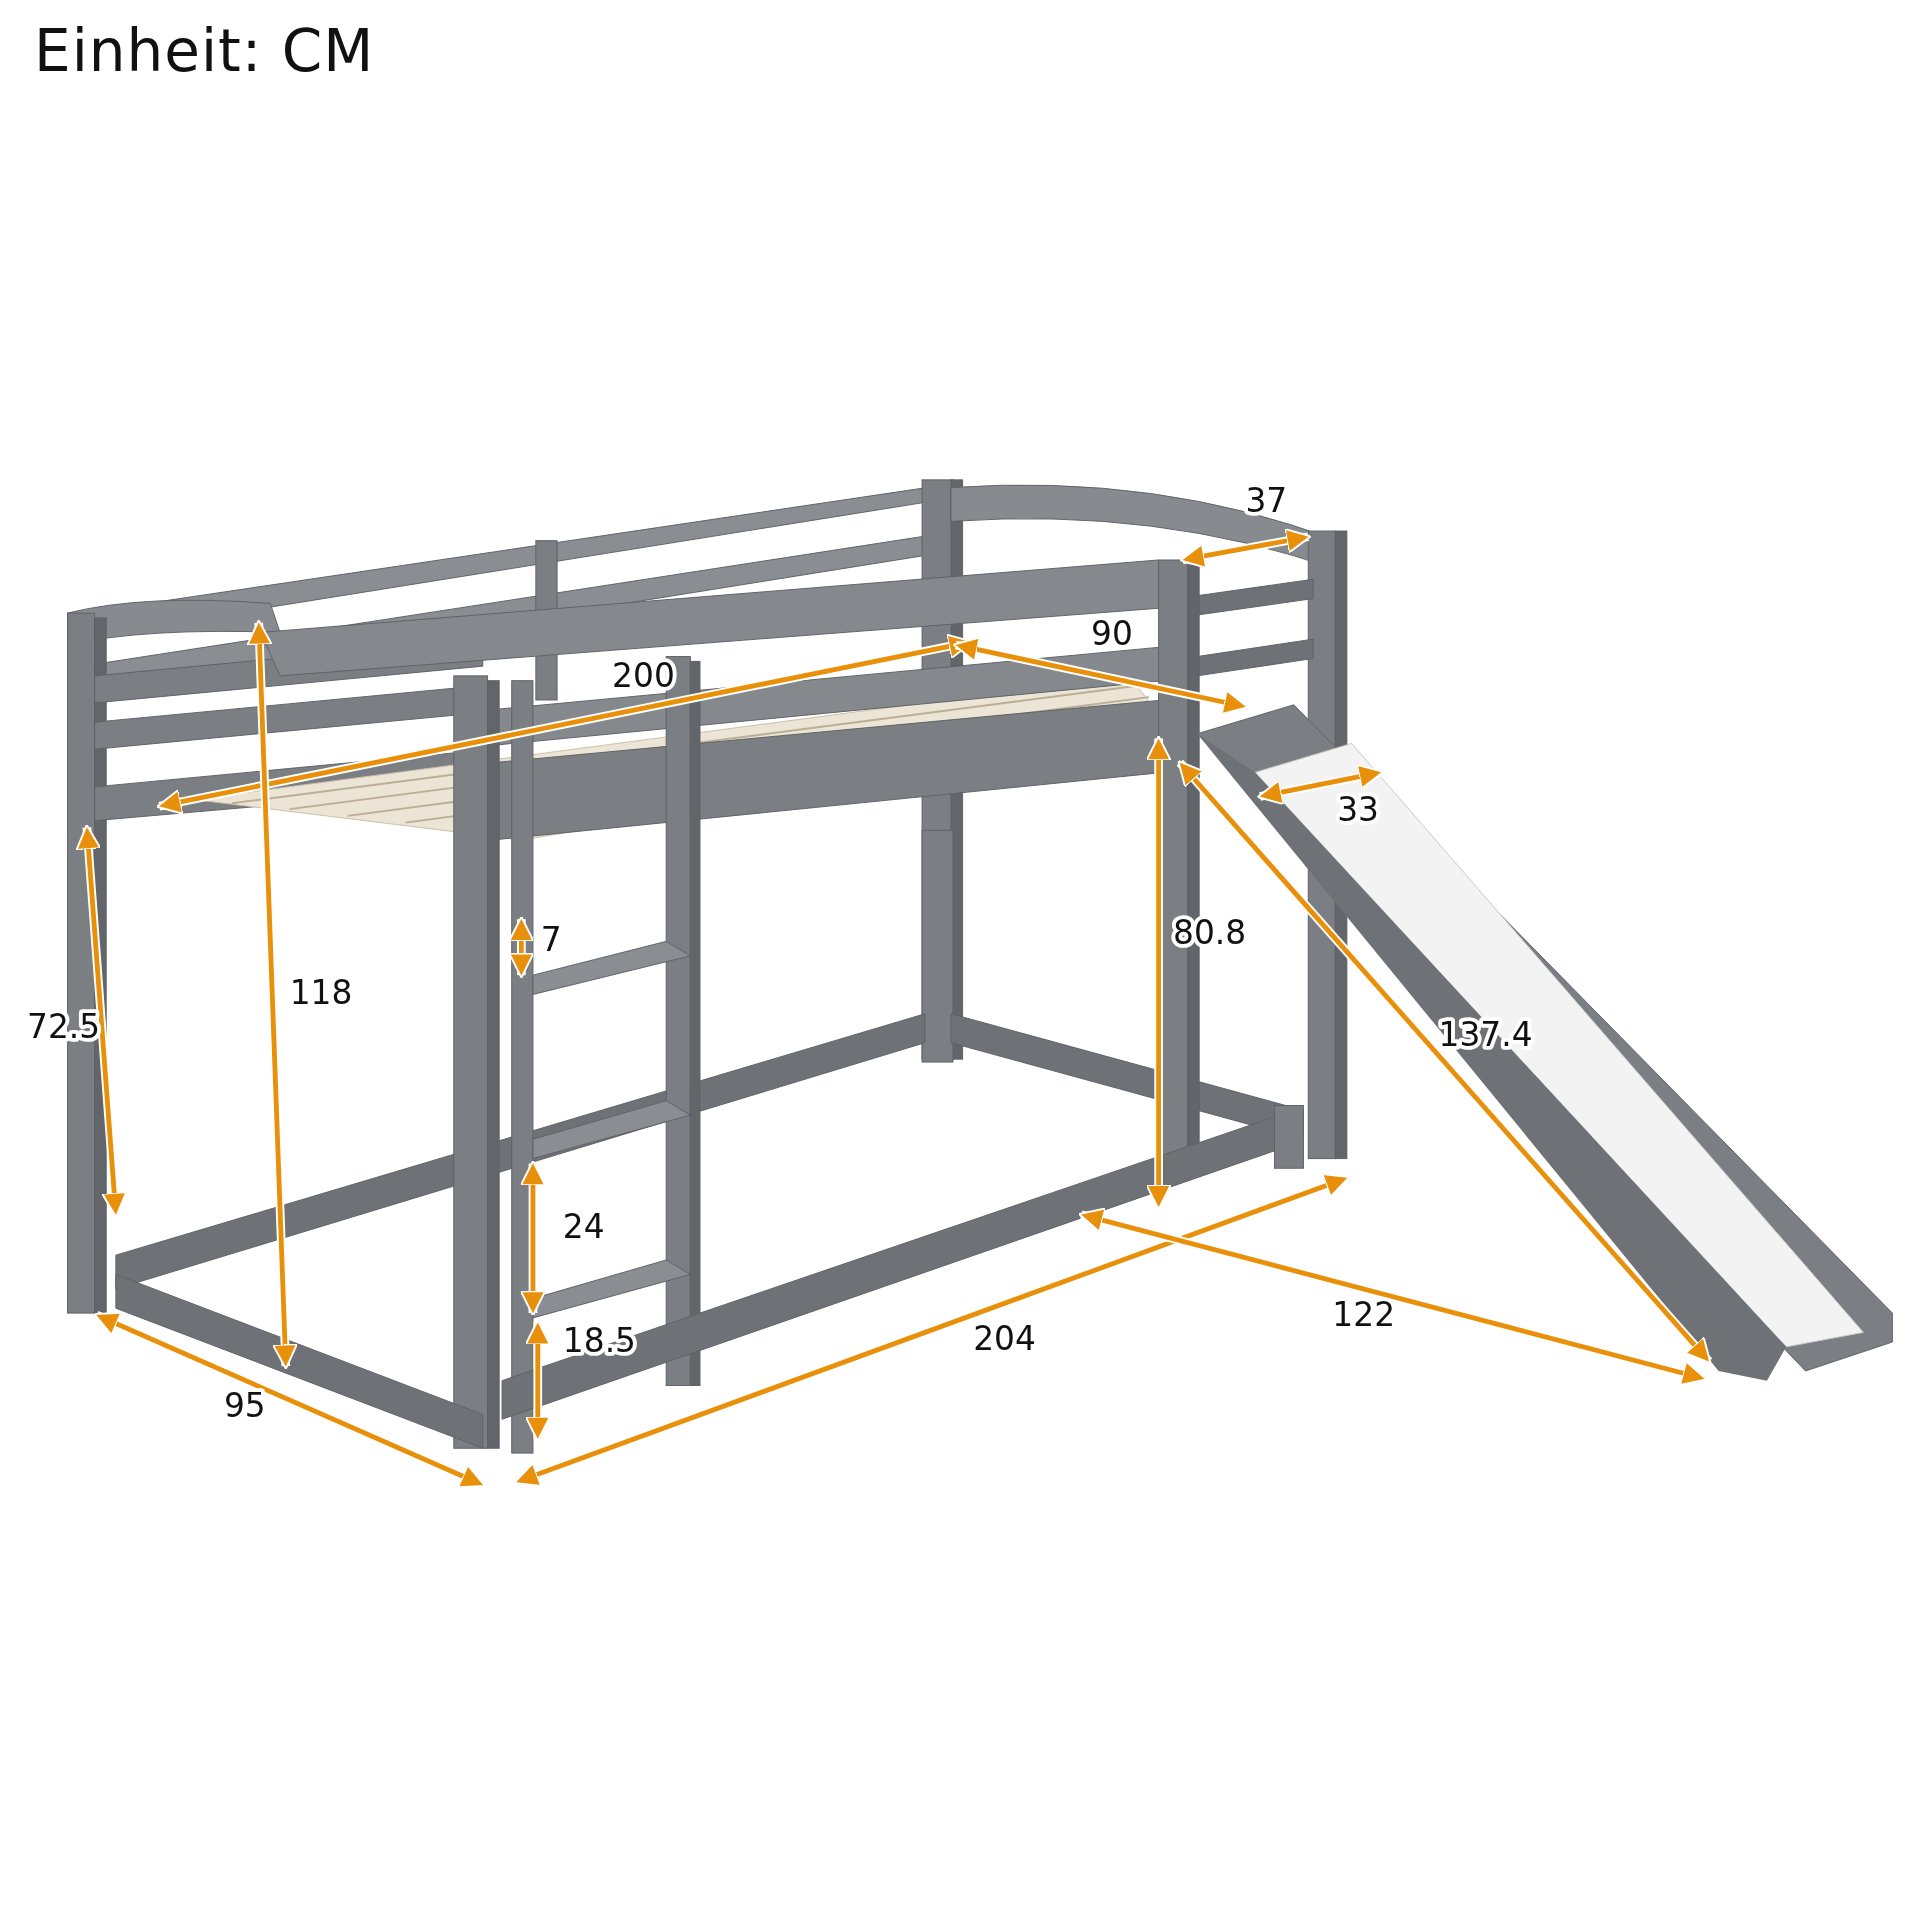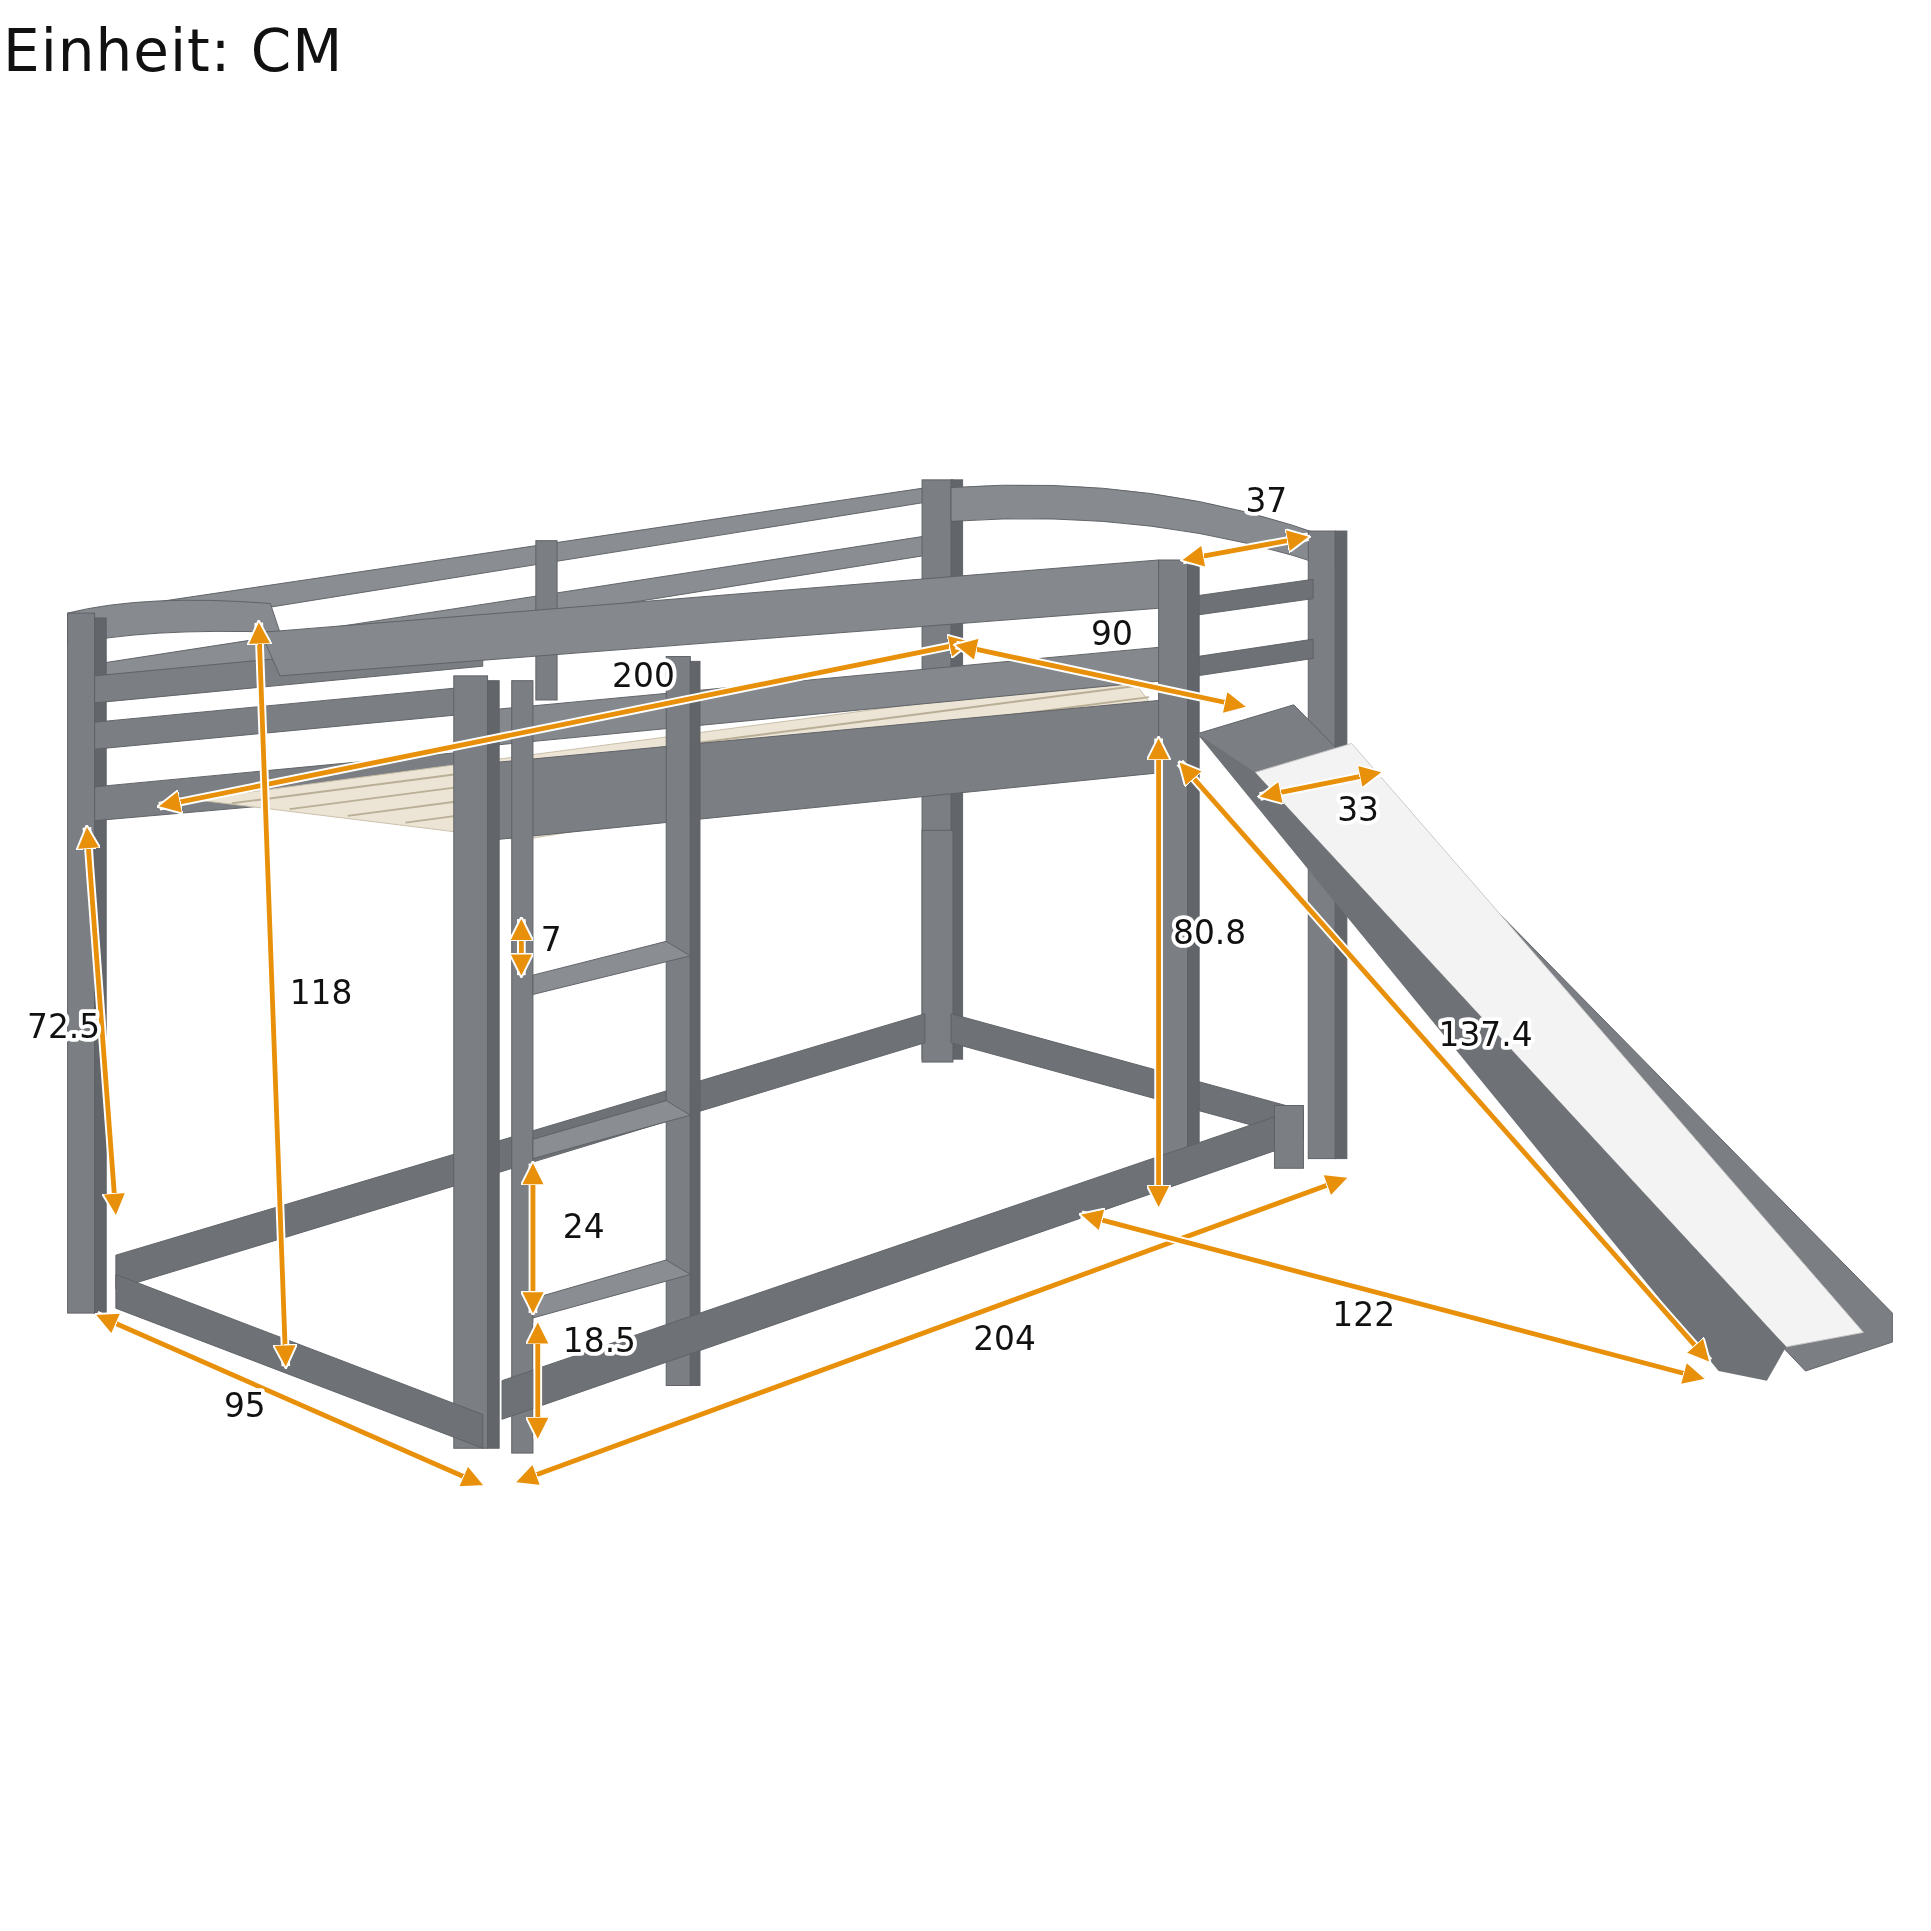--- a/index.html
+++ b/index.html
@@ -1,17 +1,17 @@
 <!DOCTYPE html>
 <html><head>
 <meta charset="utf-8">
 <style>
   html, body { margin:0; padding:0; background:#ffffff; }
   body { width:1931px; height:1931px; position:relative; overflow:hidden; font-family:"DejaVu Sans", sans-serif; }
-  #unit-title { position:absolute; left:3px; top:17.4px; font-size:58px; color:#111; letter-spacing:1px; font-family:"DejaVu Sans", sans-serif; }
+  #unit-title { position:absolute; left:34px; top:17.4px; font-size:58px; color:#111; letter-spacing:1px; font-family:"DejaVu Sans", sans-serif; }
   svg#diagram { position:absolute; left:0; top:0; }
   .dim-label { font-family:"DejaVu Sans", sans-serif; font-size:34px; fill:#111; paint-order:stroke; stroke:#fff; stroke-width:8px; stroke-linejoin:round; }
 </style>
 </head>
 <body>
 
 <div id="unit-title">Einheit: CM</div>
 
 <svg id="diagram" width="1931" height="1931" viewBox="0 0 2000 2000">
   <defs>

